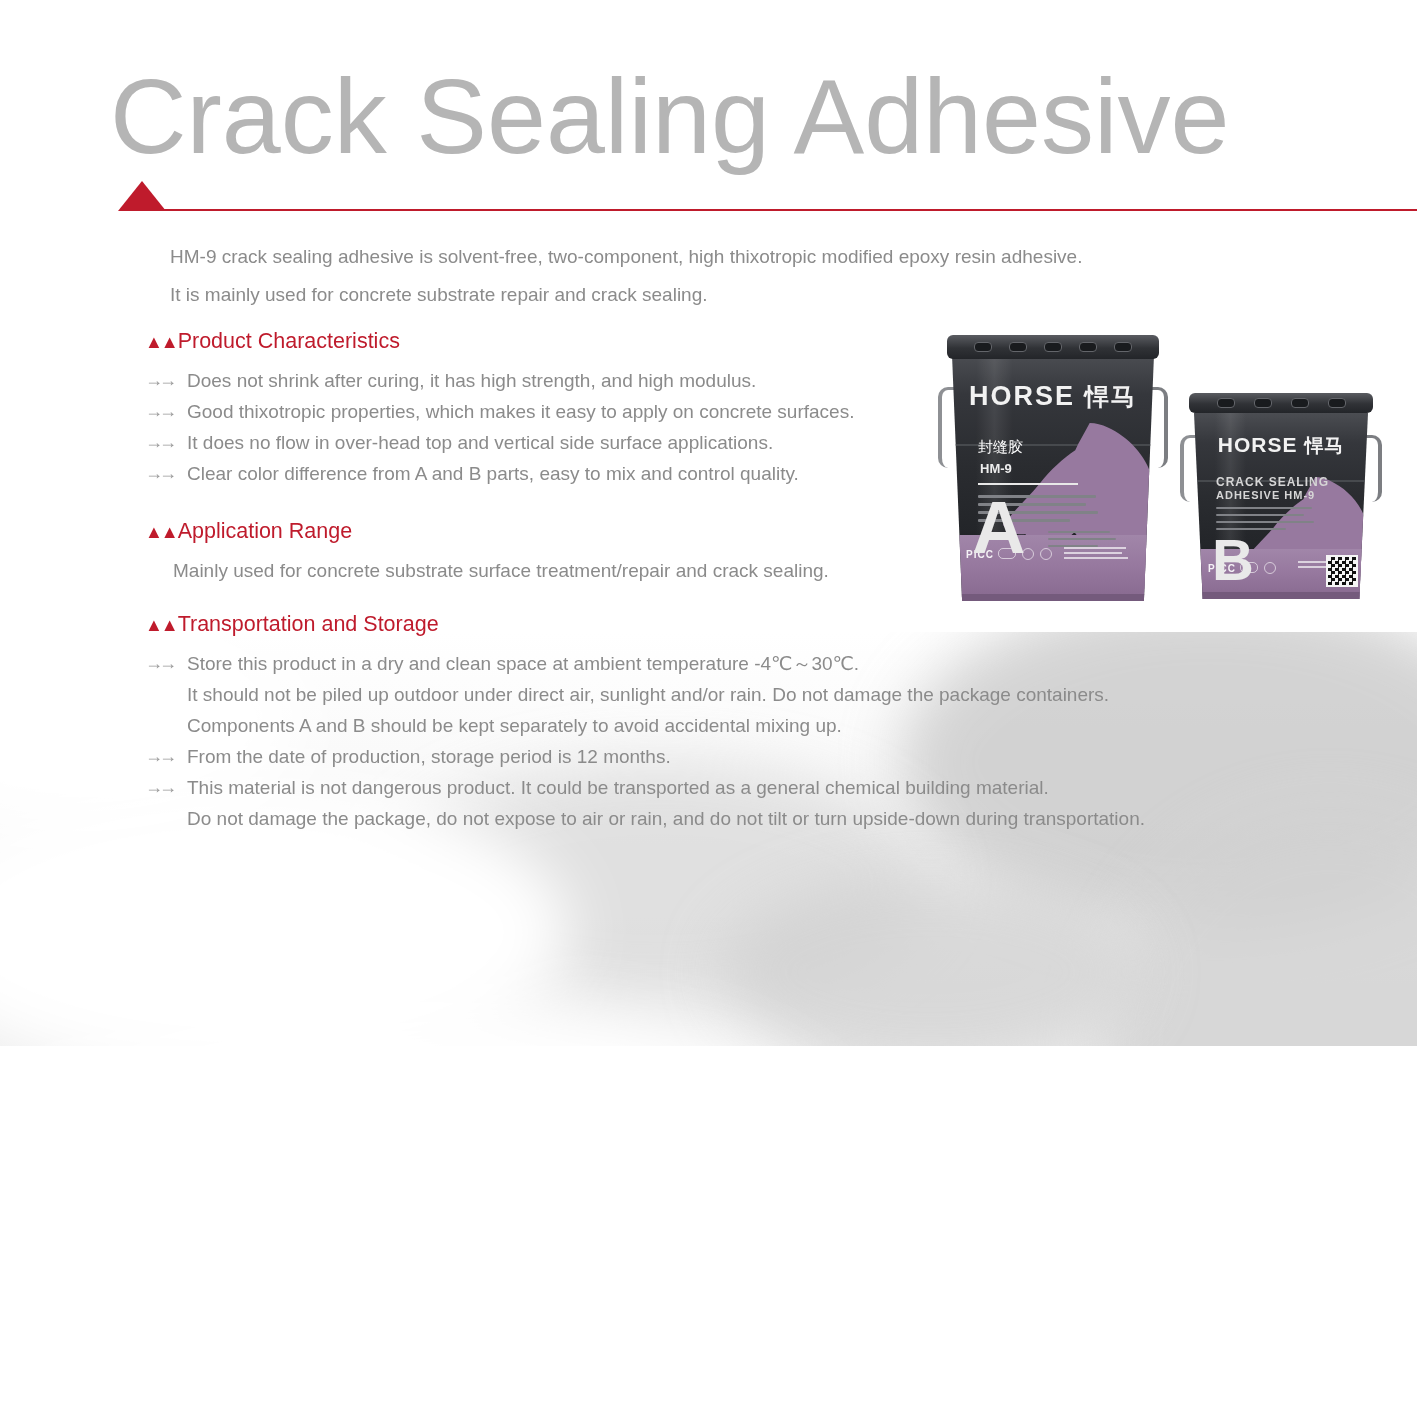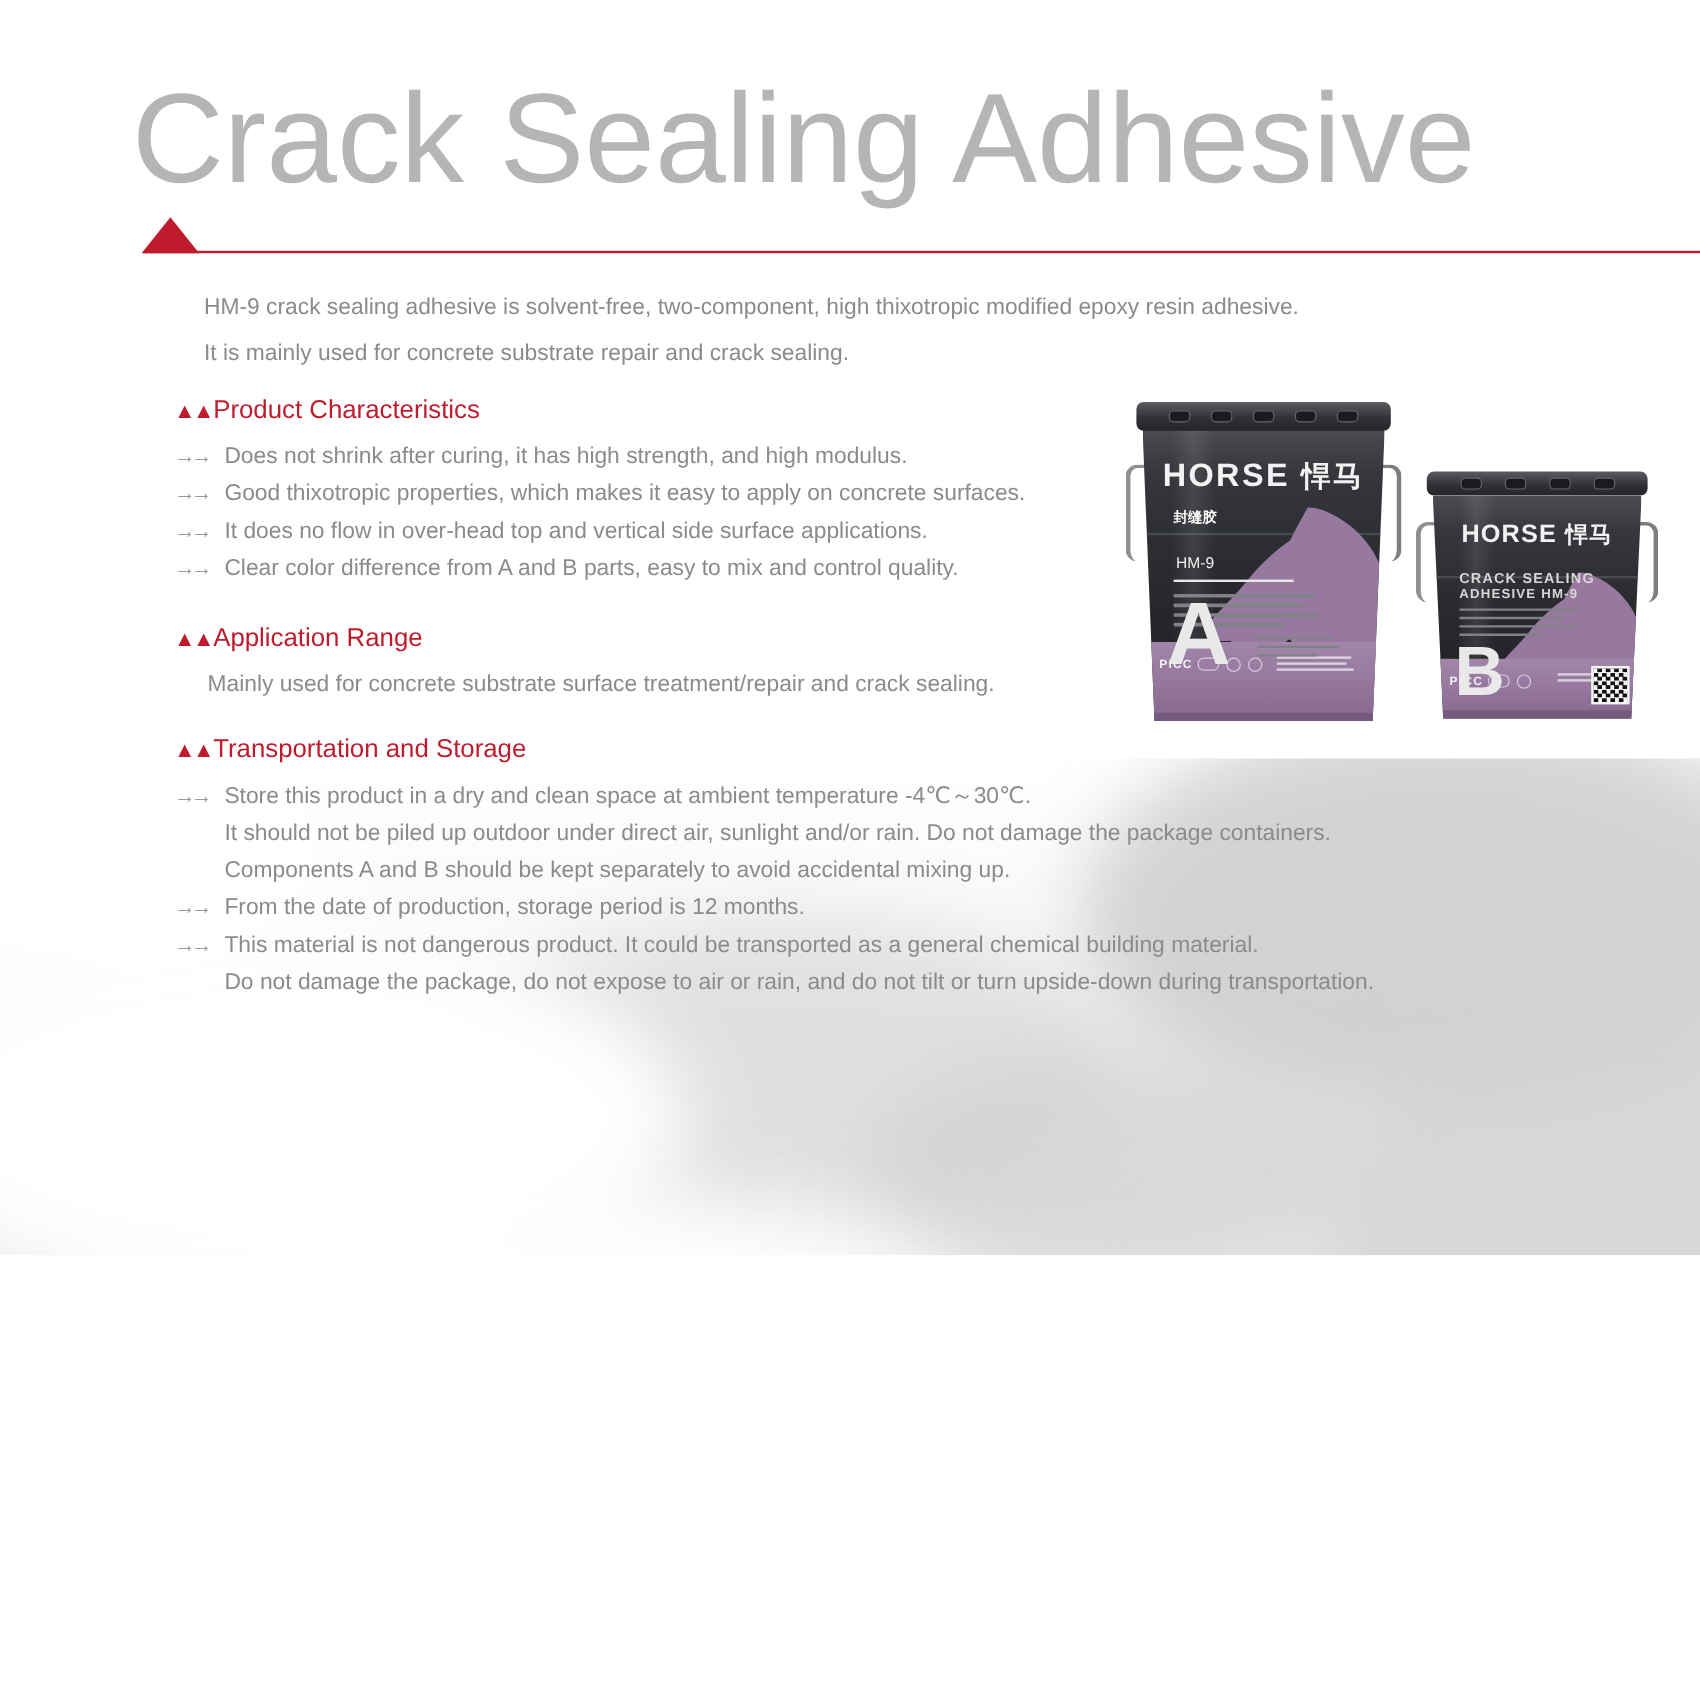--- a/index.html
+++ b/index.html
@@ -55,22 +55,22 @@
         clip-path:polygon(0% 0%,100% 0%,95% 100%,5% 100%);
         background:linear-gradient(180deg,#4b4d52 0%,#35373c 16%,#2a2c30 45%,#232529 72%,#202226 74%);}
   .pail::before{content:"";position:absolute;left:0;right:0;top:36%;height:2px;background:#53555a;opacity:.7;}
   .pail::after{content:"";position:absolute;left:12%;top:0;bottom:0;width:18%;
         background:linear-gradient(90deg,rgba(255,255,255,0) 0%,rgba(255,255,255,.09) 50%,rgba(255,255,255,0) 100%);}
   .brand{position:absolute;left:0;right:0;top:26px;text-align:center;color:#f2f2f2;
          font-weight:bold;white-space:nowrap;z-index:3;}
   .bucket-a .brand{font-size:27px;letter-spacing:2px;}
   .bucket-b .brand{font-size:21px;letter-spacing:1px;top:20px;}
   .brand-cn{font-size:90%;}
-  .cnname{position:absolute;left:26px;top:68px;color:#fff;font-weight:bold;font-size:12px;z-index:3;}
-  .model{position:absolute;left:28px;top:106px;color:#eee;font-weight:normal;font-size:13px;z-index:3;}
+  .cnname{position:absolute;left:26px;top:83px;color:#fff;font-weight:normal;font-size:15px;z-index:3;}
+  .model{position:absolute;left:28px;top:106px;color:#eee;font-weight:bold;font-size:13px;z-index:3;}
   .rule{position:absolute;left:26px;top:128px;width:100px;height:2px;background:#e8e8e8;z-index:3;}
   .b-line1{position:absolute;left:22px;top:62px;color:#d6d6d6;font-weight:bold;font-size:12px;letter-spacing:1px;z-index:3;}
   .b-line2{position:absolute;left:22px;top:76px;color:#d6d6d6;font-weight:bold;font-size:11px;letter-spacing:1px;z-index:3;}
   .micro{position:absolute;z-index:3;}
   .micro i{display:block;height:3px;background:#808287;margin-bottom:5px;border-radius:1px;}
   .letter{position:absolute;color:#e9e9e9;font-weight:bold;z-index:3;line-height:1;}
   .bucket-a .letter{left:20px;top:136px;font-size:74px;}
   .bucket-b .letter{left:18px;top:118px;font-size:58px;}
   .horse{position:absolute;z-index:2;}
   .bucket-a .horse{right:2px;top:66px;width:152px;height:168px;}

